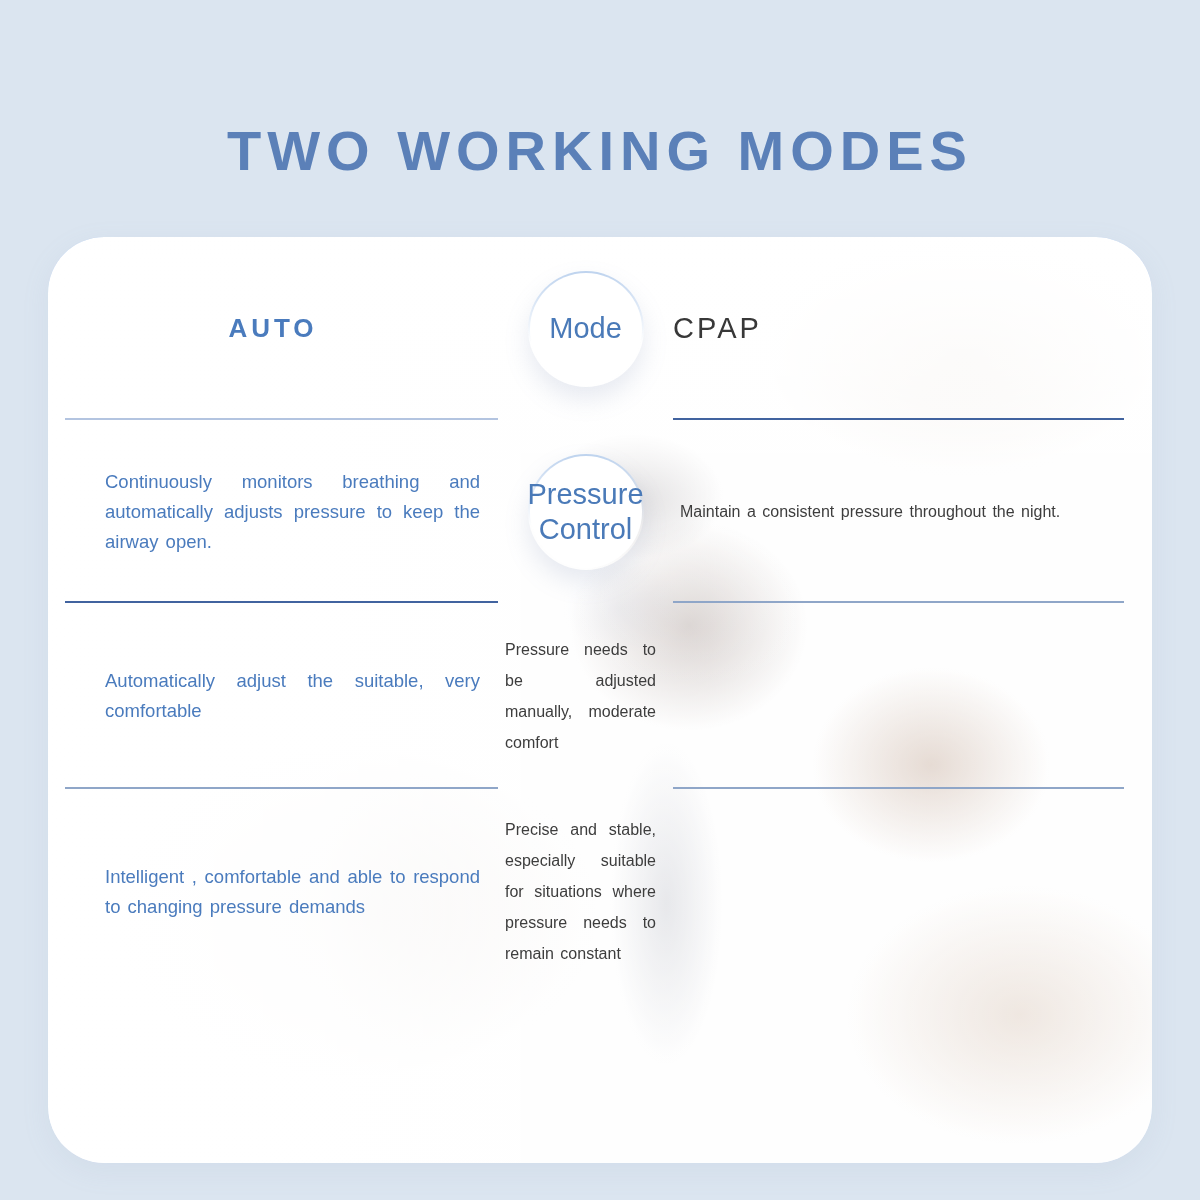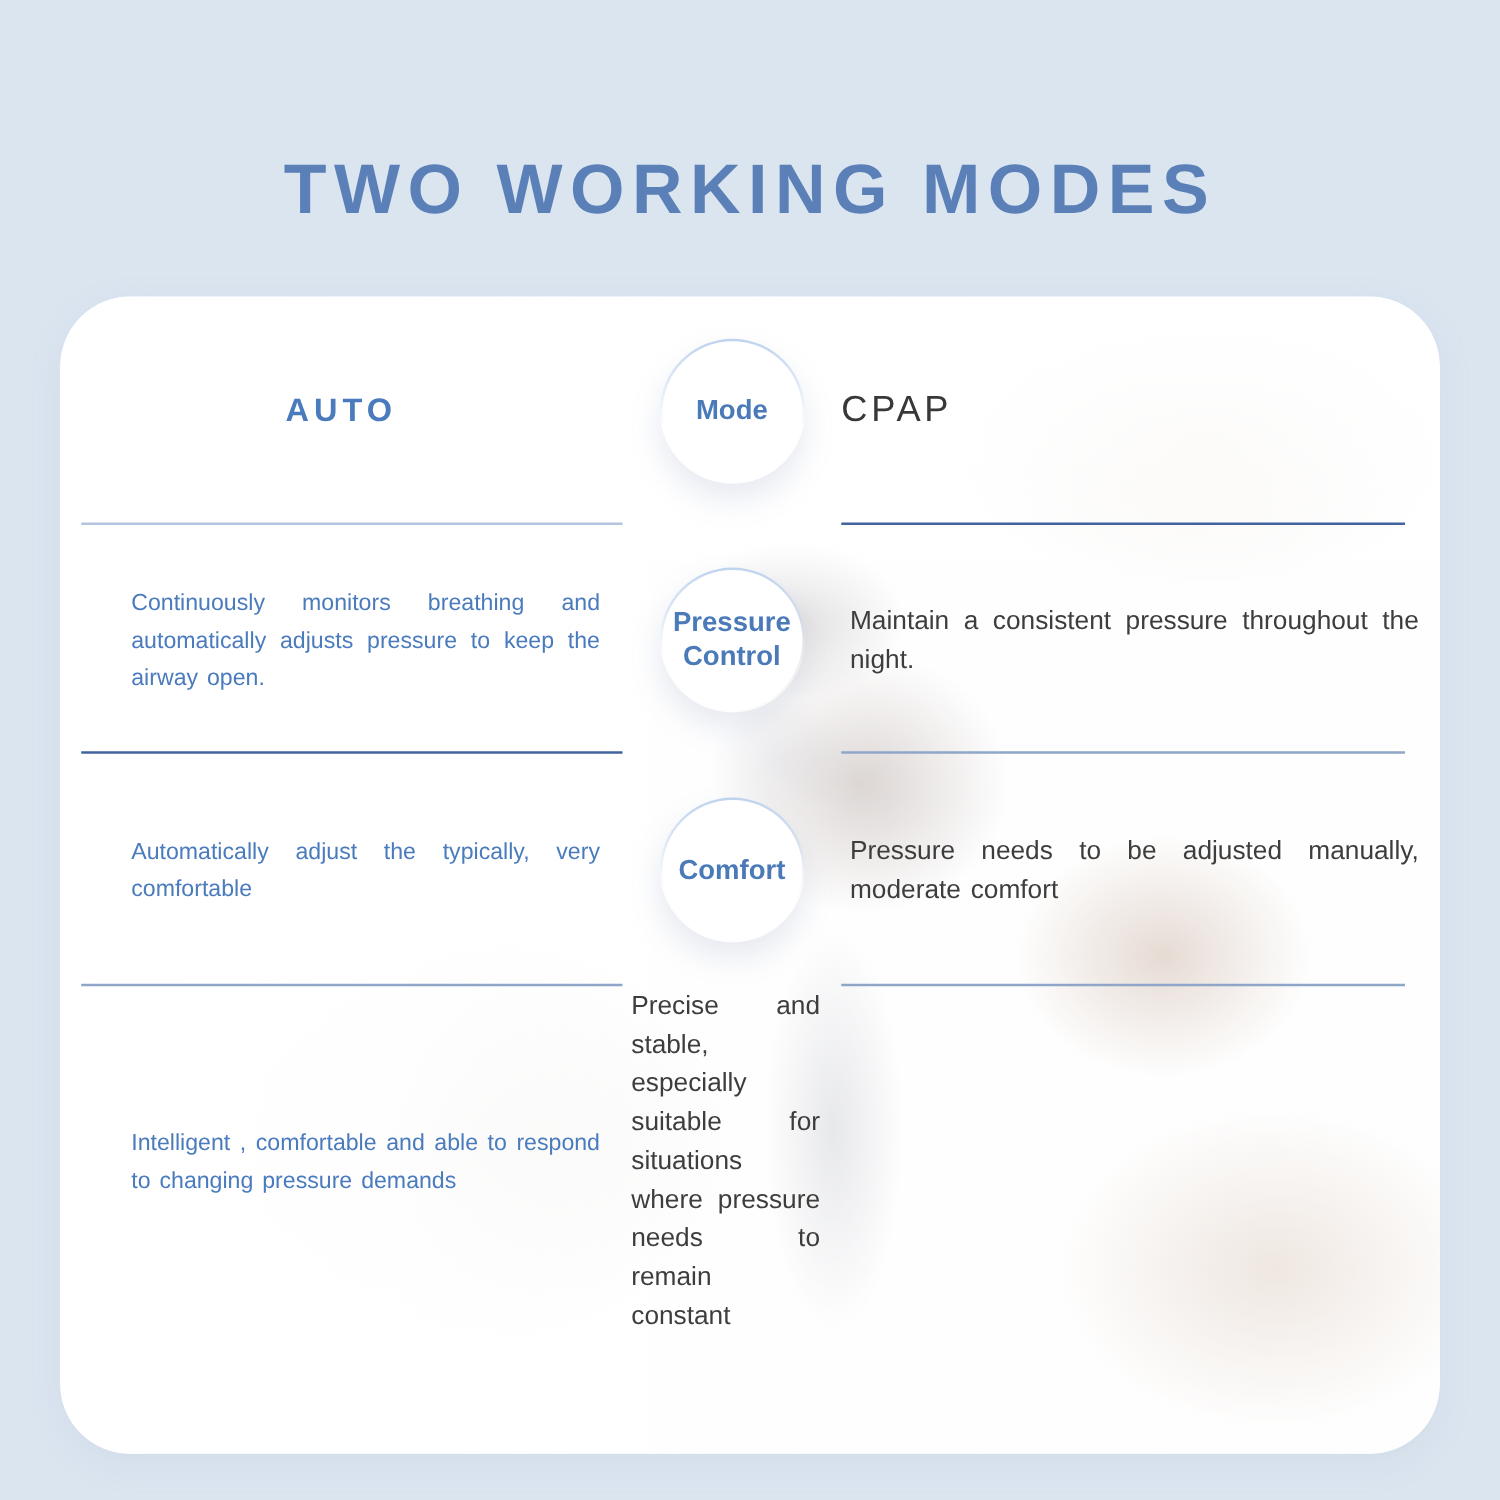--- a/index.html
+++ b/index.html
@@ -56,21 +56,21 @@
 
   .auto-cell{
     padding:0 18px 0 57px;
     color:var(--auto-text);
     font-size:18.5px; font-weight:400; line-height:30px;
     text-align:justify; word-spacing:2px;
   }
   .cpap-cell{
     padding:0 17px 0 7px;
     color:var(--cpap-text);
-    font-size:21px; font-weight:400; line-height:31px;
+    font-size:16px; font-weight:400; line-height:31px;
     text-align:justify; word-spacing:2px;
   }
   .auto-header{
     text-align:center; color:var(--auto-text);
     font-size:26px; font-weight:700; letter-spacing:4px;
   }
   .cpap-header{
     color:var(--cpap-header);
     font-size:29px; font-weight:400; letter-spacing:3px;
   }
@@ -79,21 +79,21 @@
     width:116px; height:116px; border-radius:50%;
     padding:2px;
     background:linear-gradient(180deg, #bed3ee 0%, rgba(255,255,255,0) 62%);
     box-shadow:0 12px 24px rgba(120,140,180,0.18);
   }
   .badge-inner{
     width:112px; height:112px; border-radius:50%;
     background:#fff;
     display:flex; align-items:center; justify-content:center; text-align:center;
     color:var(--badge-text);
-    font-size:22px; font-weight:700; line-height:1.2;
+    font-size:29px; font-weight:400; line-height:1.2;
   }
   .divider{position:absolute; bottom:0; height:2px;}
   .divider-left{left:17px; width:433px;}
   .divider-right{left:625px; width:451px;}
   .d-light{background:var(--divider-light);}
   .d-dark{background:var(--divider-dark);}
   .d-med{background:var(--divider-medium);}
 </style>
 </head>
 <body>
@@ -124,26 +124,21 @@
           <div class="badge-inner">Pressure Control</div>
         </div>
       </div>
       <div class="cpap-cell">Maintain a consistent pressure throughout the night.</div>
       <div class="divider divider-left d-dark"></div>
       <div class="divider divider-right d-med"></div>
     </div>
 
 
     <div class="row row-3">
-      <div class="auto-cell">Automatically adjust the typically, very comfortable</div>
-      <div class="badge-wrap">
-        <div class="badge">
-          <div class="badge-inner">Comfort</div>
-        </div>
-      </div>
+      <div class="auto-cell">Automatically adjust the suitable, very comfortable</div>
       <div class="cpap-cell">Pressure needs to be adjusted manually, moderate comfort</div>
       <div class="divider divider-left d-med"></div>
       <div class="divider divider-right d-med"></div>
     </div>
 
     <div class="row row-4">
       <div class="auto-cell">Intelligent , comfortable and able to respond to changing pressure demands</div>
       <div class="cpap-cell">Precise and stable, especially suitable for situations where pressure needs to remain constant</div>
     </div>
 

